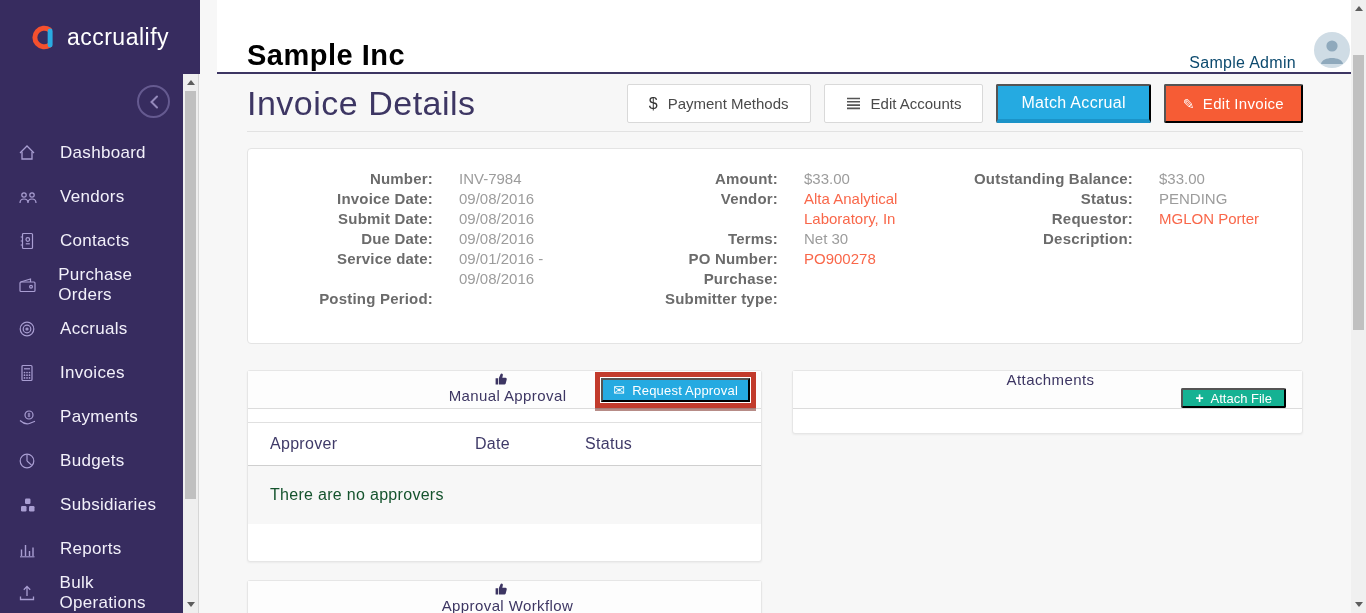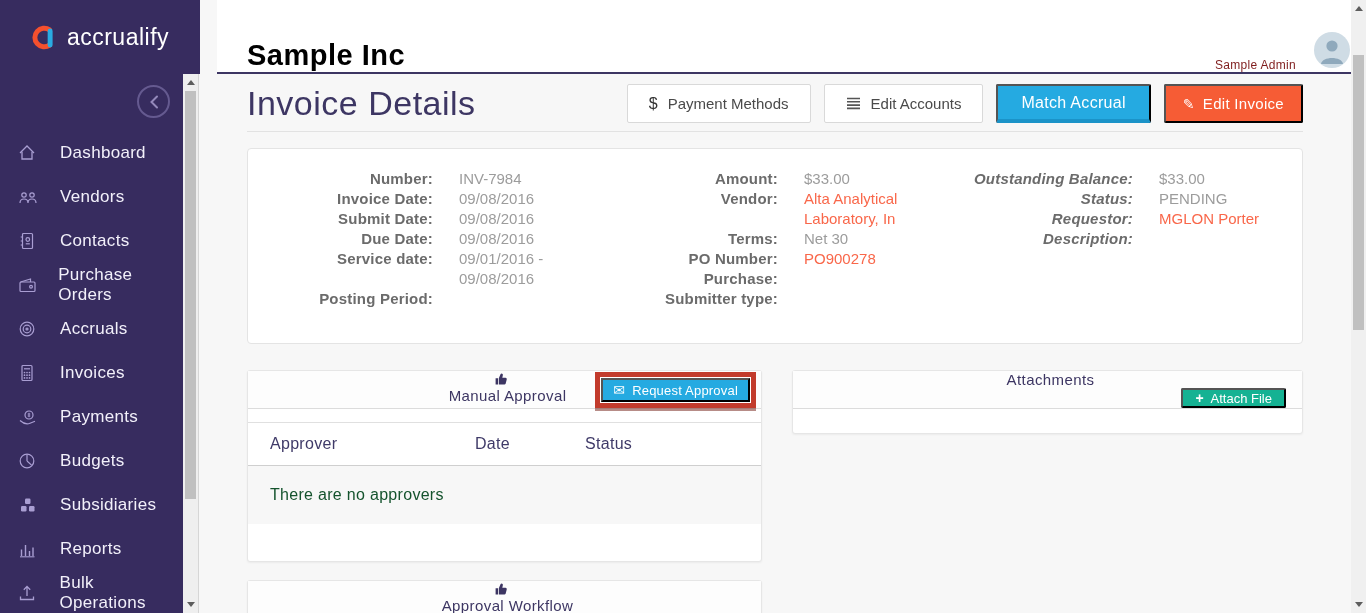--- a/index.html
+++ b/index.html
@@ -9,21 +9,21 @@
 
   
   .logo-block { position:absolute; left:0; top:0; width:200px; height:74px; background:#372c5f;
                 display:flex; align-items:center; justify-content:center; gap:9px; z-index:4; }
   .logo-text { color:#fff; font-size:23px; letter-spacing:.5px; }
   .top-header { position:absolute; left:200px; top:0; width:1151px; height:74px; background:#fff;
                 border-bottom:2px solid #3d3663; display:flex; align-items:flex-end;
                 padding:0 18px 0 30px; z-index:3;margin-left:17px; }
   .company { font-size:29px; font-weight:bold; color:#000; letter-spacing:.5px; }
   .top-spacer { flex:1; }
-  .user-name { color:#7f1d1d; font-size:12px; margin-right:18px; letter-spacing:.3px; }
+  .user-name { color:#0c4a6e; font-size:16px; margin-right:18px; letter-spacing:.3px; }
 
   
   .sidebar { position:absolute; left:0; top:74px; width:183px; height:539px; background:#372c5f; z-index:2; }
   .collapse-btn { position:absolute; top:11px; right:13px; width:33px; height:33px;
                   border:2px solid #655a90; border-radius:50%;
                   display:flex; align-items:center; justify-content:center; }
   .menu { position:absolute; top:57px; left:0; right:0; }
   .menu-item { height:44px; display:flex; align-items:center; padding-left:17px;
                color:#f2f0fa; font-size:17px; letter-spacing:.3px; cursor:pointer; }
   .mi-icon { width:30px; margin-right:13px; color:#a99ed2; display:flex; align-items:center; }
@@ -54,21 +54,21 @@
   .dollar-ic { font-size:16px; color:#333; }
   .pencil-ic, .env-ic, .play-ic { font-size:14px; line-height:1; }
 
   
   .details-card { margin-top:16px; background:#fff; border:1px solid #e4e4e4; border-radius:4px;
                   padding:20px 20px 34px; display:flex; }
   .col { }
   .c1 { width:380px; } .c2 { width:325px; } .c3 { flex:1; }
   .frow { display:flex; font-size:15px; line-height:20px; }
   .flabel { text-align:right; color:#6b6b6b; font-weight:bold; flex:none; letter-spacing:.2px; }
-  .c1 .flabel { width:165px; } .c2 .flabel { width:130px; } .c3 .flabel { width:160px;font-style:italic; }
+  .c1 .flabel { width:165px; } .c2 .flabel { width:130px; } .c3 .flabel { width:160px; }
   .fvalue { margin-left:26px; color:#9c9c9c; }
   .c2 .fvalue { width:125px; }
   .c1 .fvalue { width:120px; }
   .fvalue.link { color:#f9674a; cursor:pointer; }
 
   
   .cards-row { margin-top:26px; display:flex; align-items:flex-start; gap:30px; }
   .panel { background:#fff; border:1px solid #e6e6e6; border-radius:3px; box-shadow:0 1px 2px rgba(0,0,0,.05); }
   .panel-head { position:relative; height:38px; display:flex; align-items:center;
                 padding:0 16px 0 22px; border-bottom:1px solid #dcdcdc; background:#fdfdfd;flex-direction:column; }

